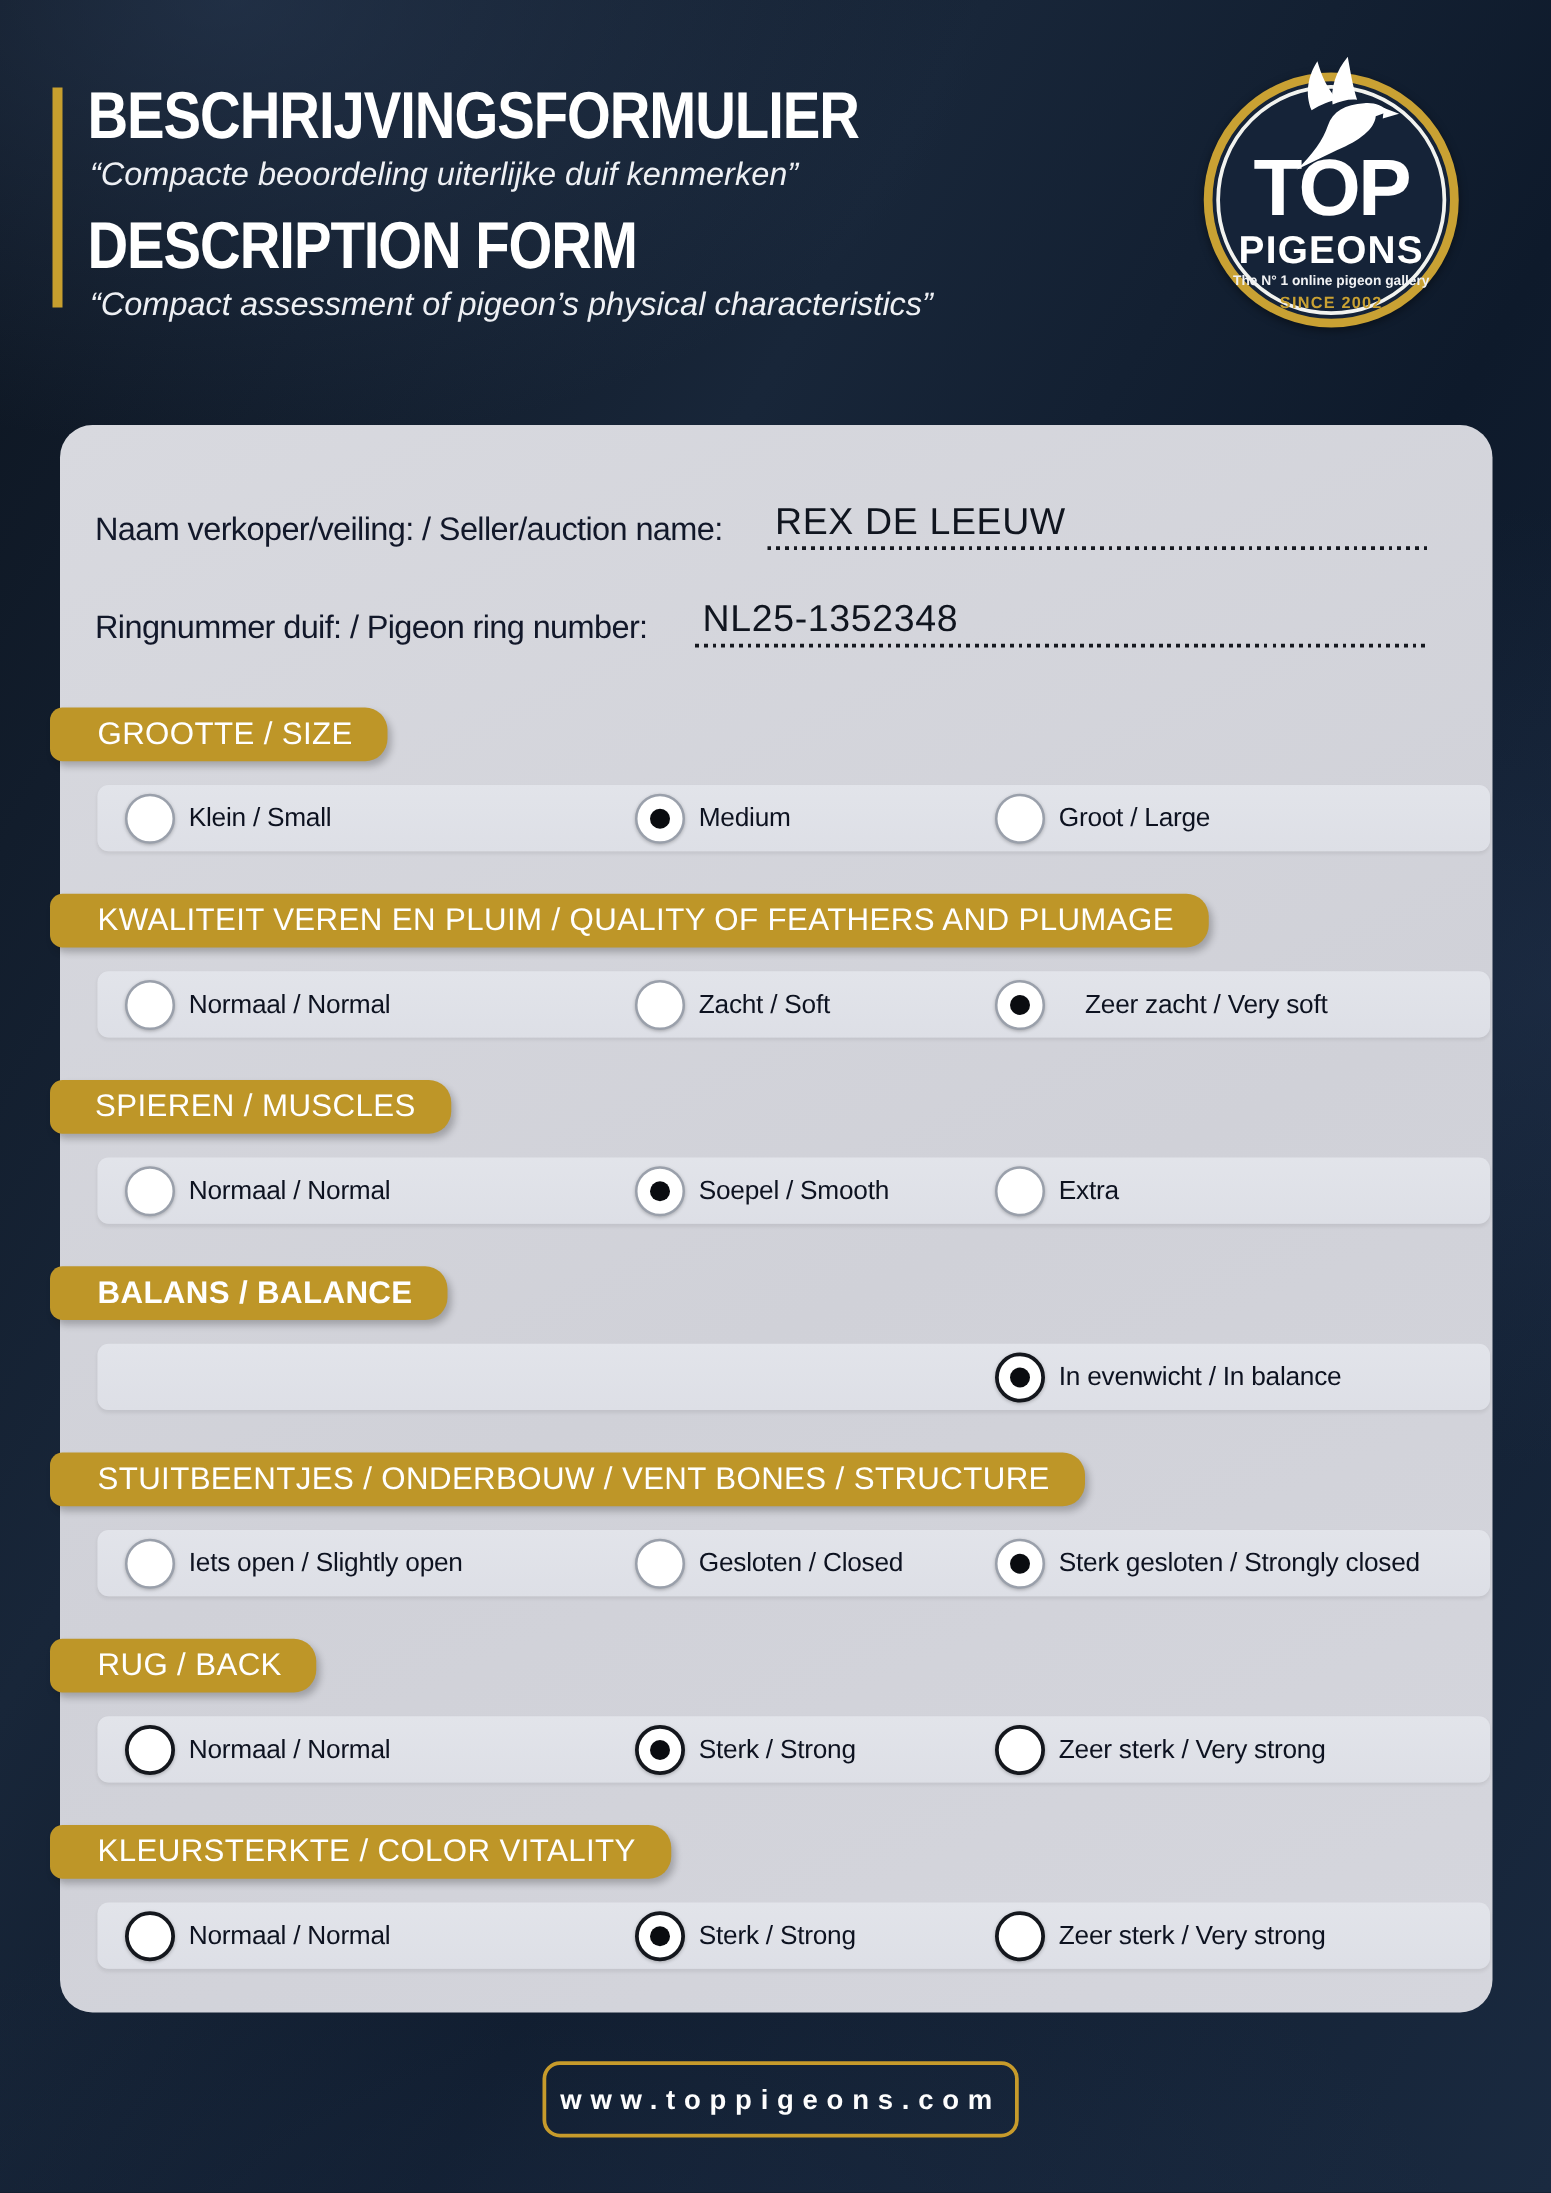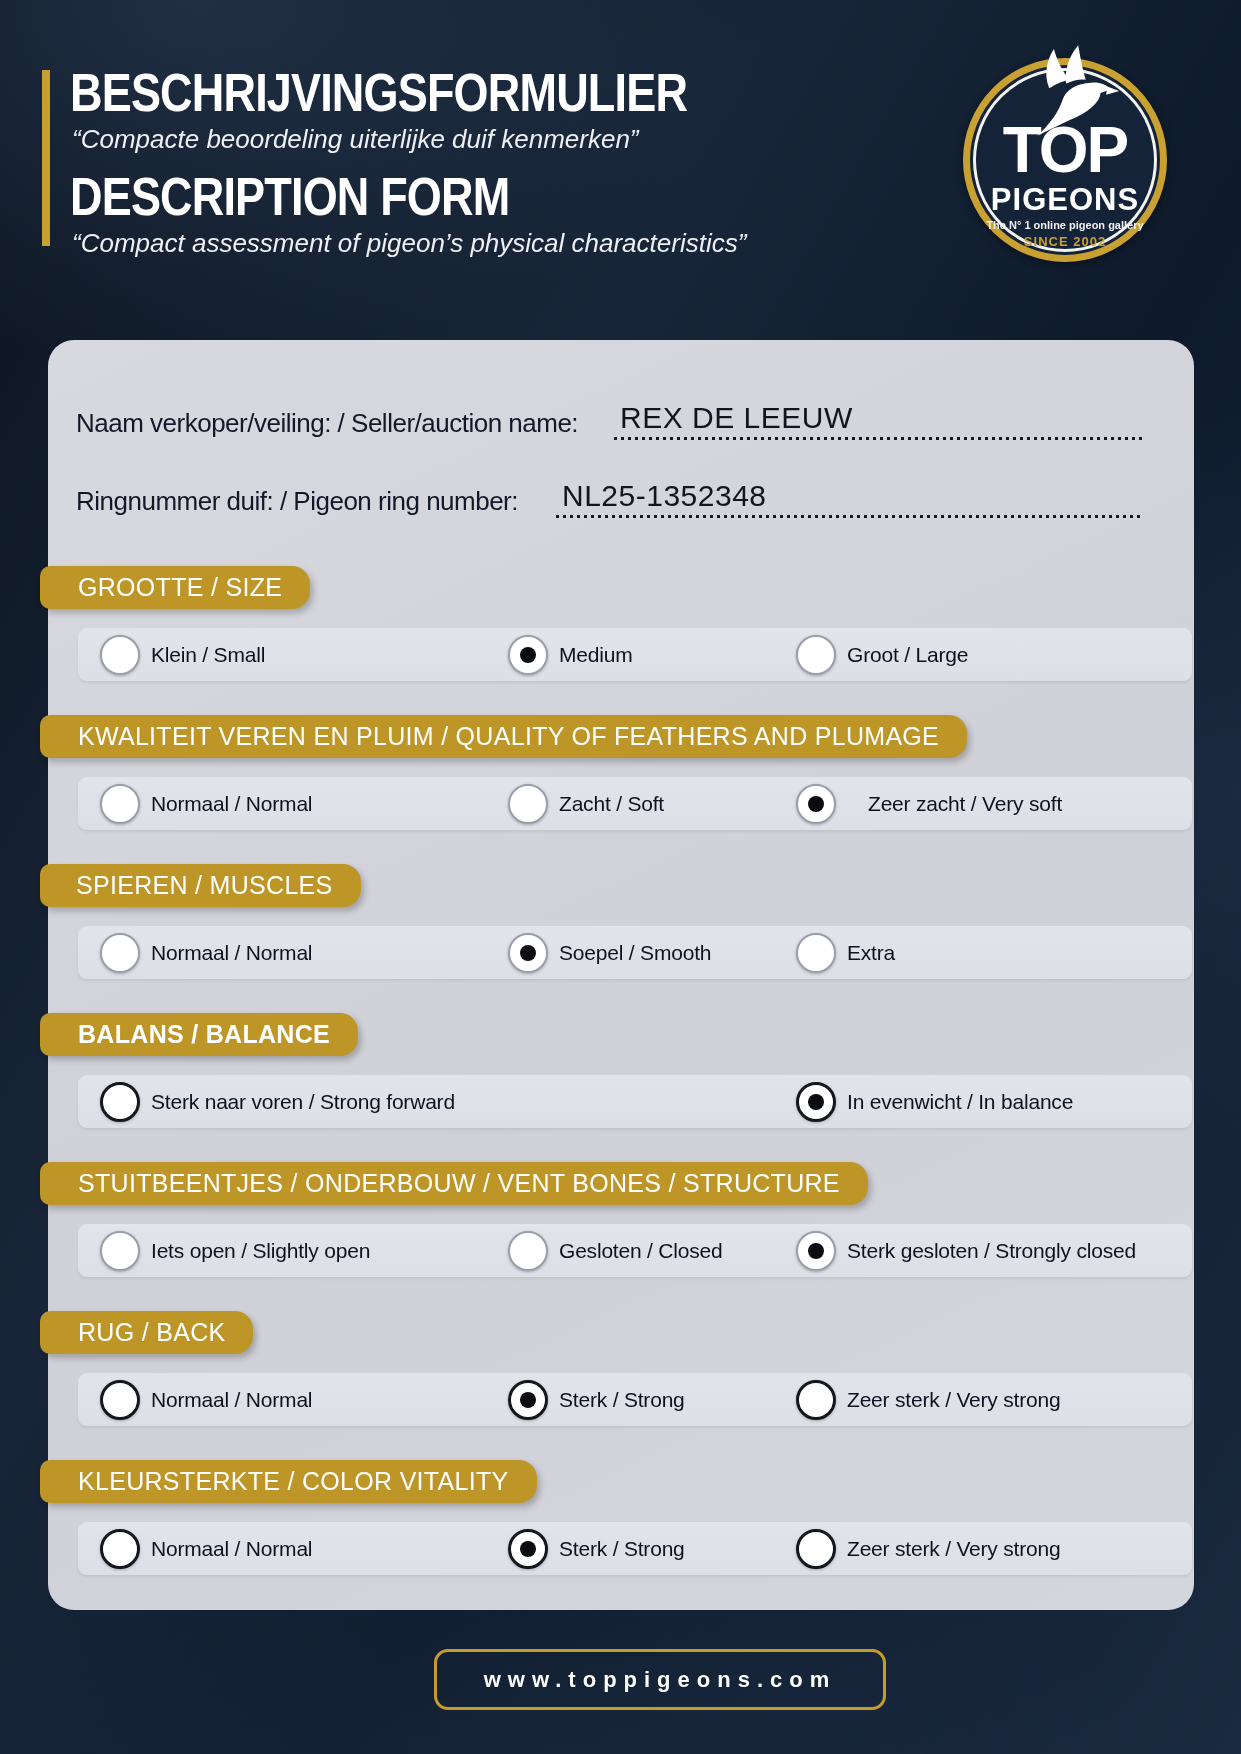--- a/index.html
+++ b/index.html
@@ -58,21 +58,21 @@
                 box-shadow:0 2px 3px rgba(0,0,0,.07); }
   .option { position:absolute; top:0; height:53px; display:flex; align-items:center; gap:11px; }
   .radio { width:40px; height:40px; border-radius:50%; background:#fff; box-sizing:border-box;
            border:2px solid #9aa0ab; box-shadow:0 1px 3px rgba(0,0,0,.25);
            display:flex; align-items:center; justify-content:center; flex:0 0 auto; }
   .option-bar.dark .radio { border:3px solid #14171d; }
   .dot { width:16px; height:16px; border-radius:50%; background:#0a0c10; }
   .opt-label { font-size:21px; color:#0d1220; letter-spacing:-.2px; white-space:nowrap; }
 
   
-  .footer-box { left:434px; top:1649px; width:452px; height:61px; box-sizing:border-box;
+  .footer-box { left:434px; top:1649px; width:381px; height:61px; box-sizing:border-box;
                 border:3px solid #c79b2b; border-radius:14px;
                 display:flex; align-items:center; justify-content:center; }
   .footer-text { color:#fdfdfd; font-size:22px; font-weight:bold; letter-spacing:7px; white-space:nowrap; }
 </style>
 </head>
 <body>
 
 <div class="abs gold-bar"></div>
 <div class="abs title title-nl">BESCHRIJVINGSFORMULIER</div>
 <div class="abs subtitle subtitle-nl">“Compacte beoordeling uiterlijke duif kenmerken”</div>
@@ -151,24 +151,20 @@
         </span>
         <span class="opt-label">Soepel / Smooth</span>
       </div>
       <div class="option" style="left: 718px;">
         <span class="radio"></span>
         <span class="opt-label">Extra</span>
       </div>
     </div>
     <div class="abs pill" style="top: 1013px; font-weight: bold;">BALANS / BALANCE</div>
     <div class="abs option-bar dark" style="top: 1075px;">
-      <div class="option" style="left: 22px;">
-        <span class="radio"></span>
-        <span class="opt-label">Sterk naar voren / Strong forward</span>
-      </div>
       <div class="option" style="left: 718px;">
         <span class="radio">
           <span class="dot"></span>
         </span>
         <span class="opt-label">In evenwicht / In balance</span>
       </div>
     </div>
     <div class="abs pill" style="top: 1162px;">STUITBEENTJES / ONDERBOUW / VENT BONES / STRUCTURE</div>
     <div class="abs option-bar" style="top: 1224px;">
       <div class="option" style="left: 22px;">

